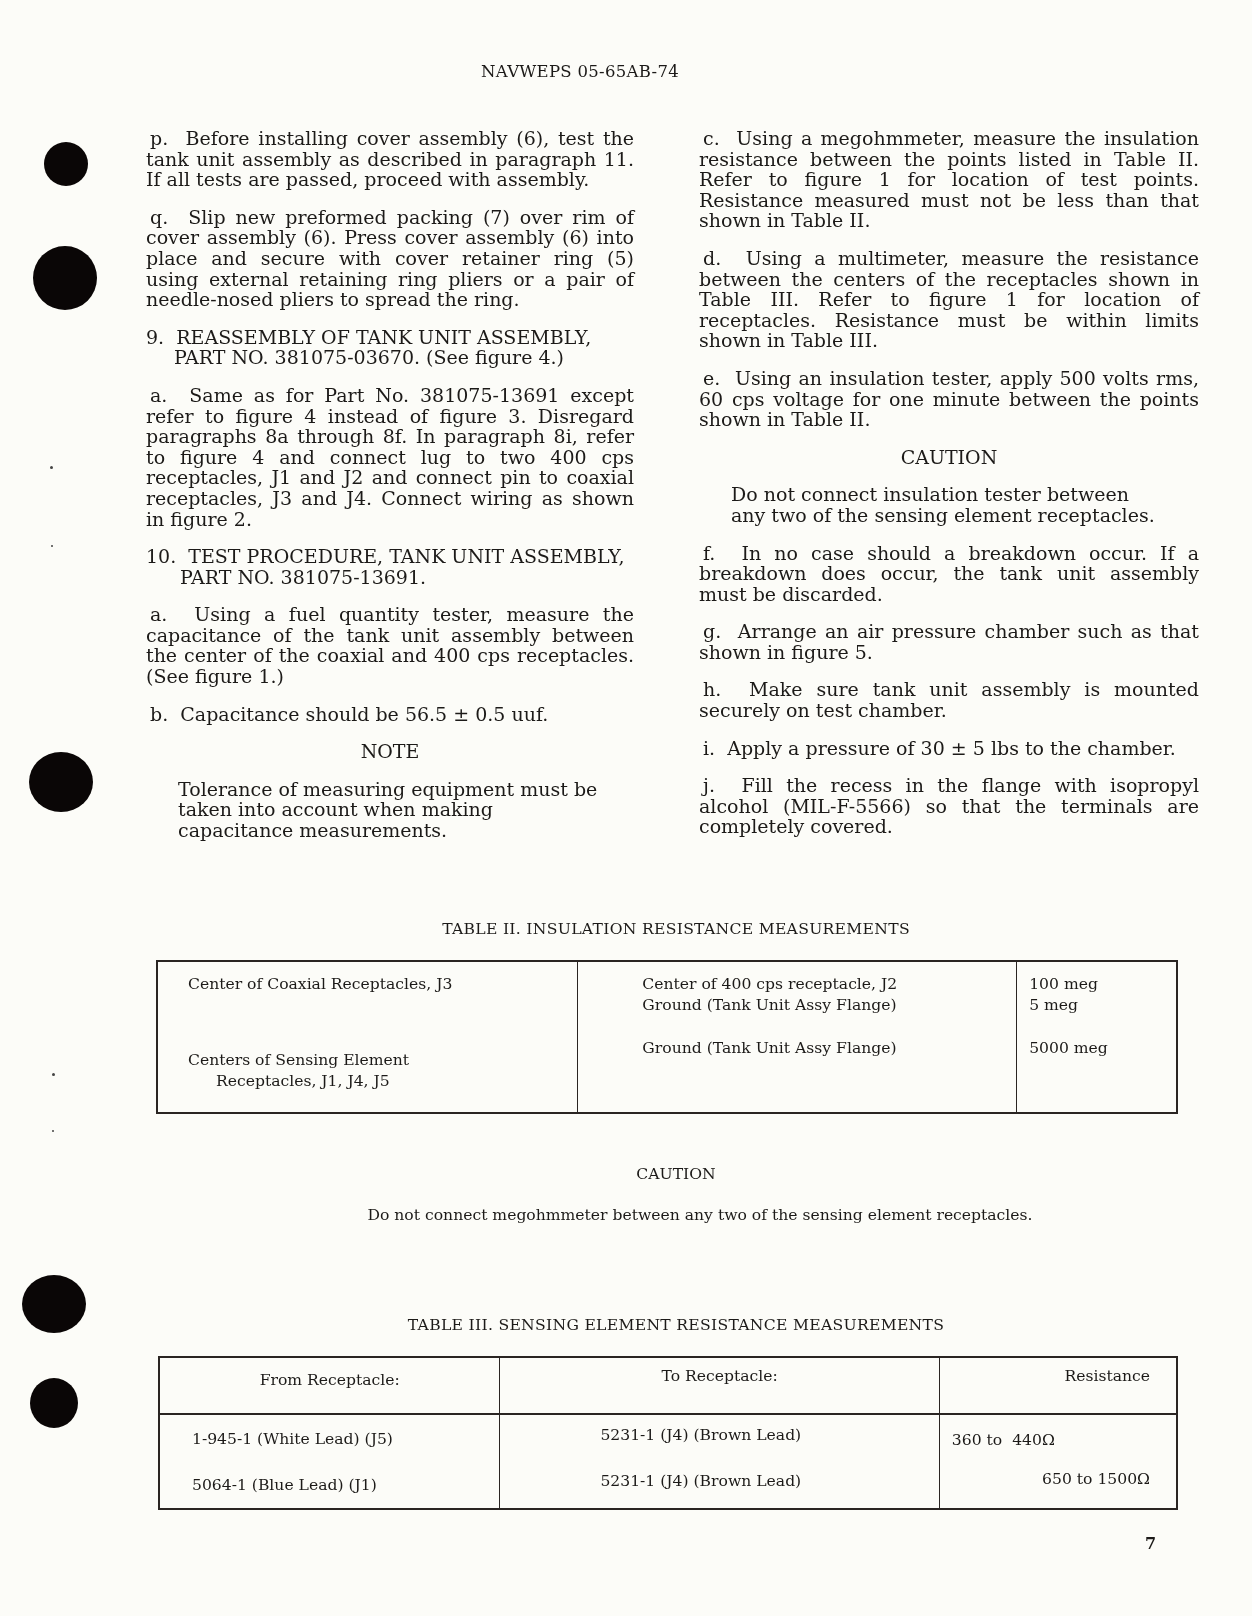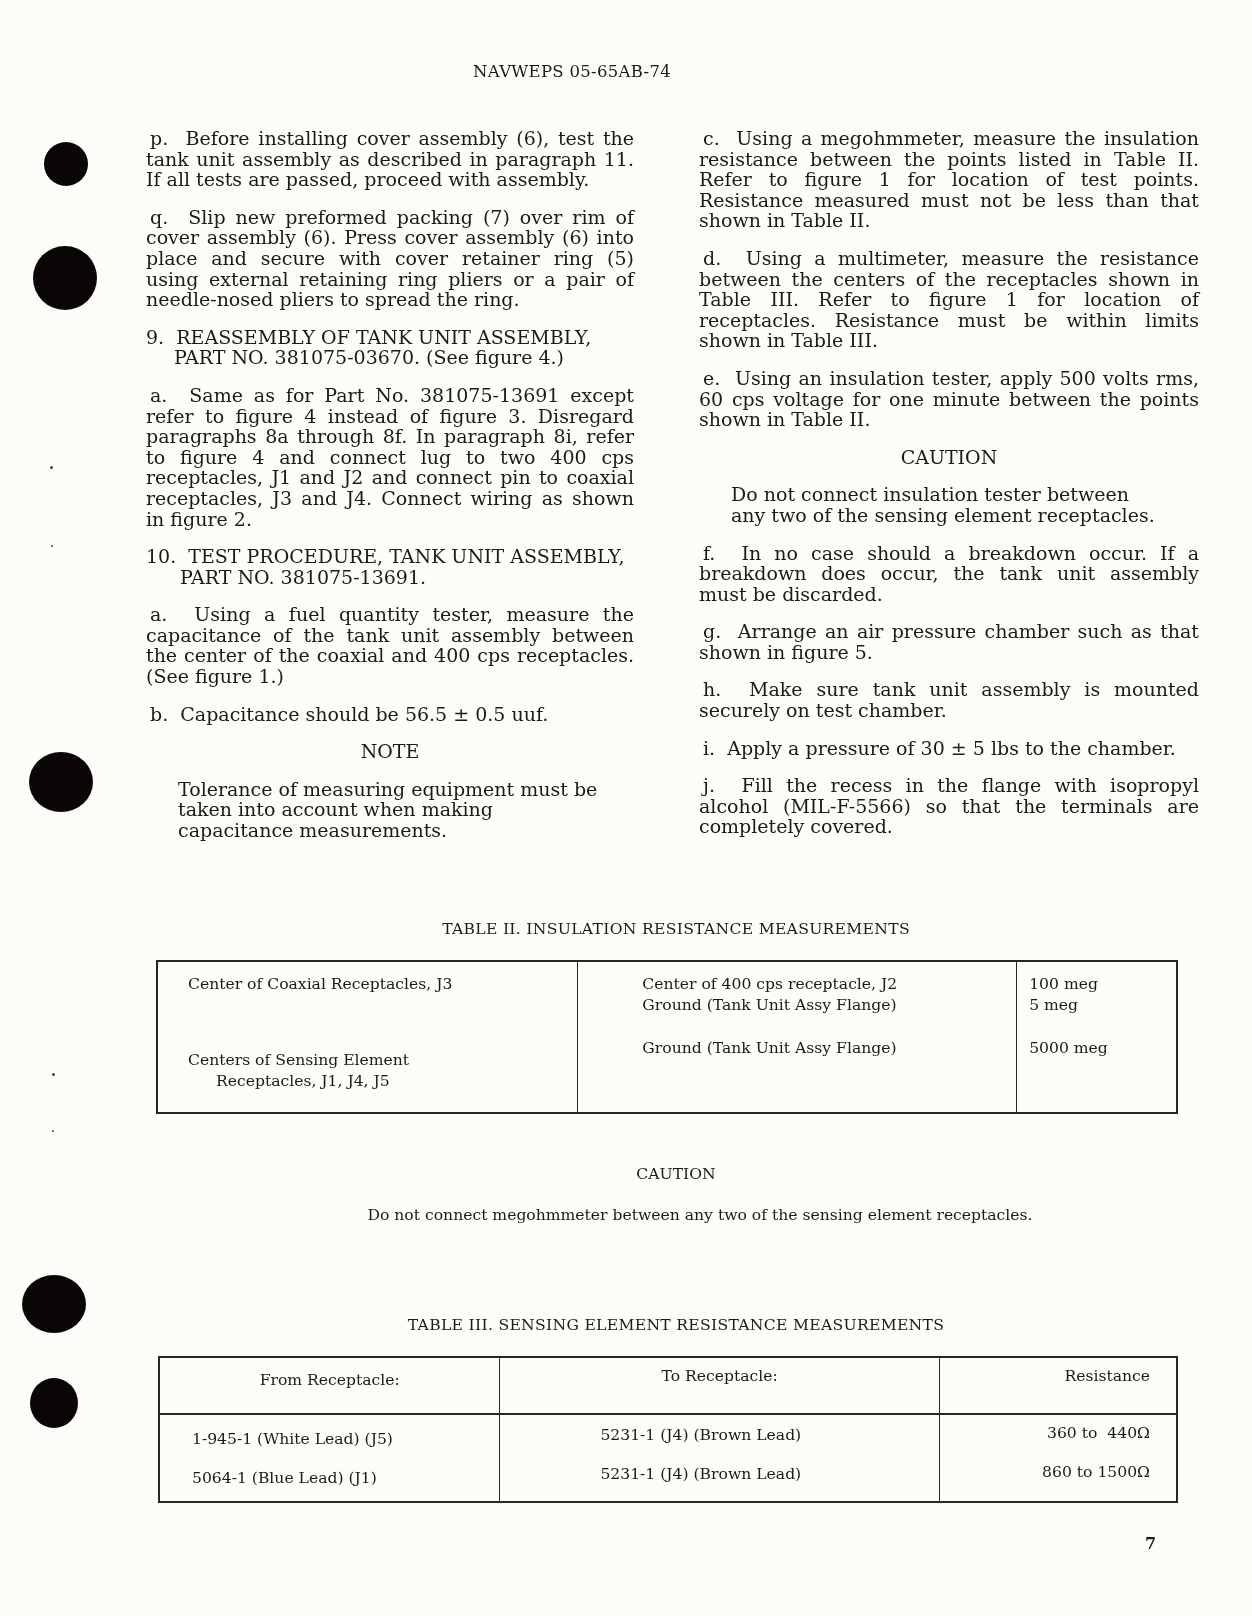--- a/index.html
+++ b/index.html
@@ -5,21 +5,21 @@
     html, body { margin: 0; padding: 0; }
     body {
       width: 1252px; height: 1616px;
       background: #fcfcf8;
       position: relative;
       overflow: hidden;
       font-family: "DejaVu Serif", "Liberation Serif", serif;
       color: #1c1a18;
     }
     .header {
-      position: absolute; top: 62px; left: 0; width: 1144px;
+      position: absolute; top: 62px; left: 8px; width: 1144px;
       text-align: center; font-size: 16.5px; letter-spacing: 0.3px;
     }
     .hole { position: absolute; background: #0a0606; border-radius: 50%; }
     .speck { position: absolute; background: #444; border-radius: 50%; width: 3px; height: 3px; }
 
     .col { position: absolute; top: 128px; width: 488px; font-size: 19px; line-height: 20.6px; }
     .col.left { left: 146px; }
     .col.right { left: 699px; width: 500px; }
 
     .para { margin: 0 0 17px 0; text-align: justify; }
@@ -122,23 +122,23 @@
 <table class="doc" style="left:158px;top:1356px;width:1020px;">
   <tbody>
       <tr>
     <th style="width:320px;padding:12px 12px 22px 12px;">From Receptacle:</th>
     <th style="width:420px;padding:8px 12px 8px 12px;">To Receptacle:</th>
     <th style="width:200px;padding:8px 26px 8px 12px;text-align:right;">Resistance</th>
   </tr>
   <tr>
     <td style="padding:14px 12px 6px 32px;">1-945-1 (White Lead) (J5)</td>
     <td style="padding:10px 12px 10px 100px;">5231-1 (J4) (Brown Lead)</td>
-    <td style="padding:8px 26px 12px 12px;text-align:right;white-space:pre;">360 to  440Ω</td>
+    <td style="padding:15px 26px 12px 12px;white-space:pre;">360 to  440Ω</td>
   </tr>
   <tr>
     <td style="padding:12px 12px 12px 32px;">5064-1 (Blue Lead) (J1)</td>
     <td style="padding:8px 12px 14px 100px;">5231-1 (J4) (Brown Lead)</td>
-    <td style="padding:6px 26px 16px 12px;text-align:right;white-space:pre;">860 to 1500Ω</td>
+    <td style="padding:6px 26px 16px 12px;text-align:right;white-space:pre;">650 to 1500Ω</td>
   </tr>
 </tbody>
   </table>
 
 <div class="pagenum">7</div>
 
 </body></html>

